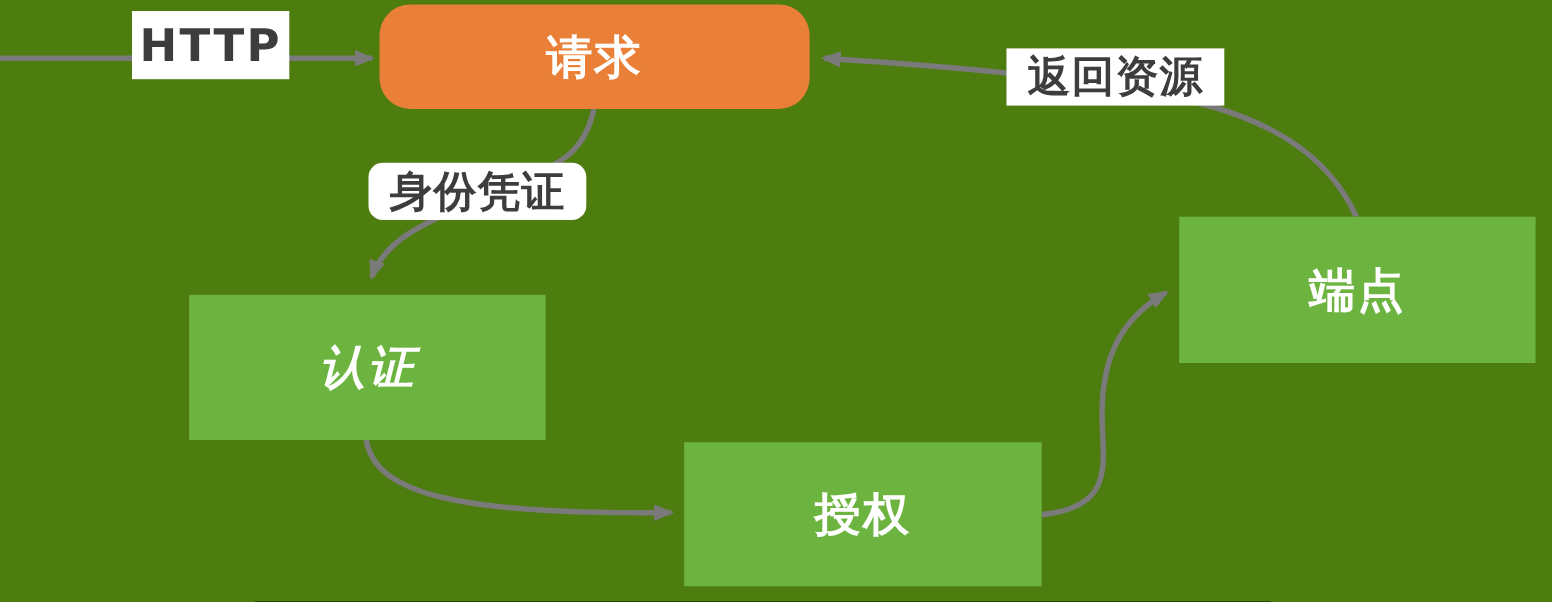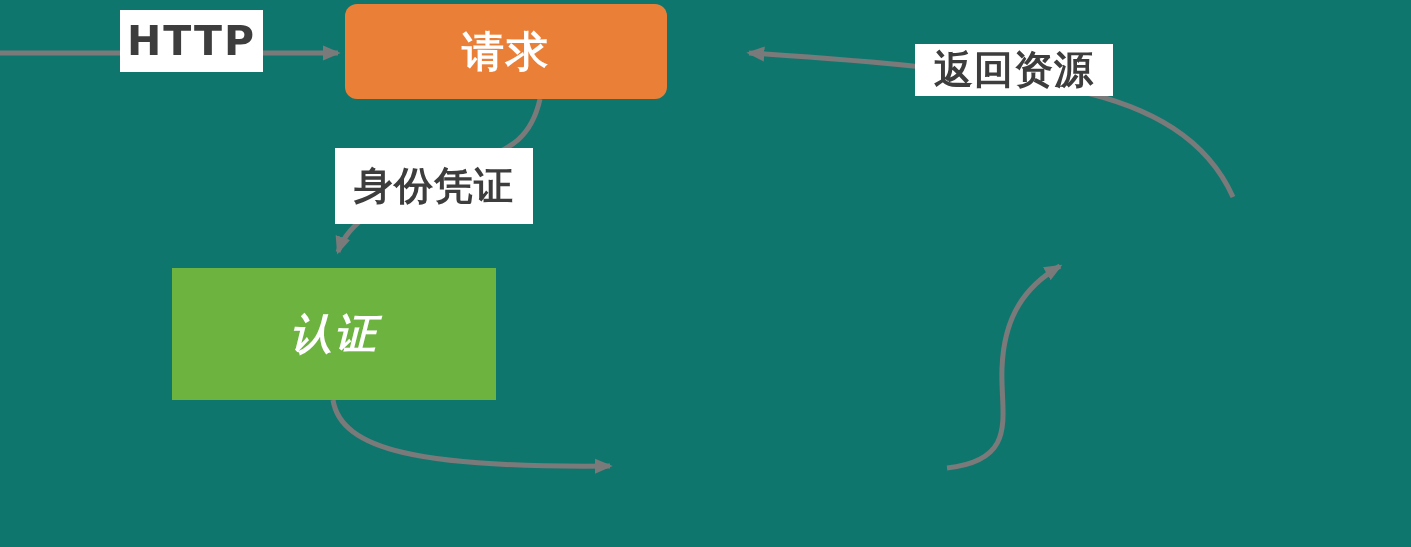--- a/index.html
+++ b/index.html
@@ -1,51 +1,51 @@
 <!DOCTYPE html>
 <html><head>
 <meta charset="utf-8">
 <style>
   html,body{margin:0;padding:0;background:#000;}
   .stage{
     position:relative;
     width:1411px;height:547px;
-    background:#0f766e;
+    background:#4d7c0f;
     overflow:hidden;
     font-family:"DejaVu Sans","Liberation Sans",sans-serif;
   }
   .edges{position:absolute;left:0;top:0;width:1411px;height:547px;}
   .node{
     position:absolute;
     display:flex;align-items:center;justify-content:center;
     color:#FFFFFF;
     font-weight:700;
     font-size:42px;
     letter-spacing:2px;
   }
   .node.request{
-    left:345px;top:4px;width:322px;height:95px;
+    left:345px;top:4px;width:391px;height:95px;
     background:#EA7F37;
-    border-radius:12px;
+    border-radius:28px;
   }
   .node.green{background:#6CB33F;}
   .node.auth{left:172px;top:268px;width:324px;height:132px;font-style:italic;}
   .node.authz{left:622px;top:402px;width:325px;height:131px;}
   .node.endpoint{left:1072px;top:197px;width:324px;height:133px;}
   .edge-label{
     position:absolute;
     display:flex;align-items:center;justify-content:center;
     background:#FFFFFF;
     color:#3D3D3D;
     font-weight:700;
     font-size:39px;
     letter-spacing:1px;
   }
   .edge-label.http{left:120px;top:10px;width:143px;height:62px;font-size:41px;letter-spacing:2px;}
-  .edge-label.creds{left:335px;top:148px;width:198px;height:76px;}
+  .edge-label.creds{left:335px;top:148px;width:198px;height:52px;border-radius:13px;}
   .edge-label.return{left:915px;top:44px;width:198px;height:52px;}
   .watermark{
     position:absolute;
     left:1216px;top:483px;width:154px;height:38px;
     display:flex;align-items:center;justify-content:center;
     color:#FFFFFF;
     font-weight:700;
     font-size:30px;
     filter:blur(0.7px);
   }
@@ -73,16 +73,18 @@
   <div class="edge-label http">HTTP</div>
 
   <div class="edge-label creds">身份凭证</div>
 
   <div class="edge-label return">返回资源</div>
 
   <div class="node request">请求</div>
 
   <div class="node green auth">认证</div>
 
+  <div class="node green authz">授权</div>
 
+  <div class="node green endpoint">端点</div>
 
 
 </div>
 
 </body></html>

